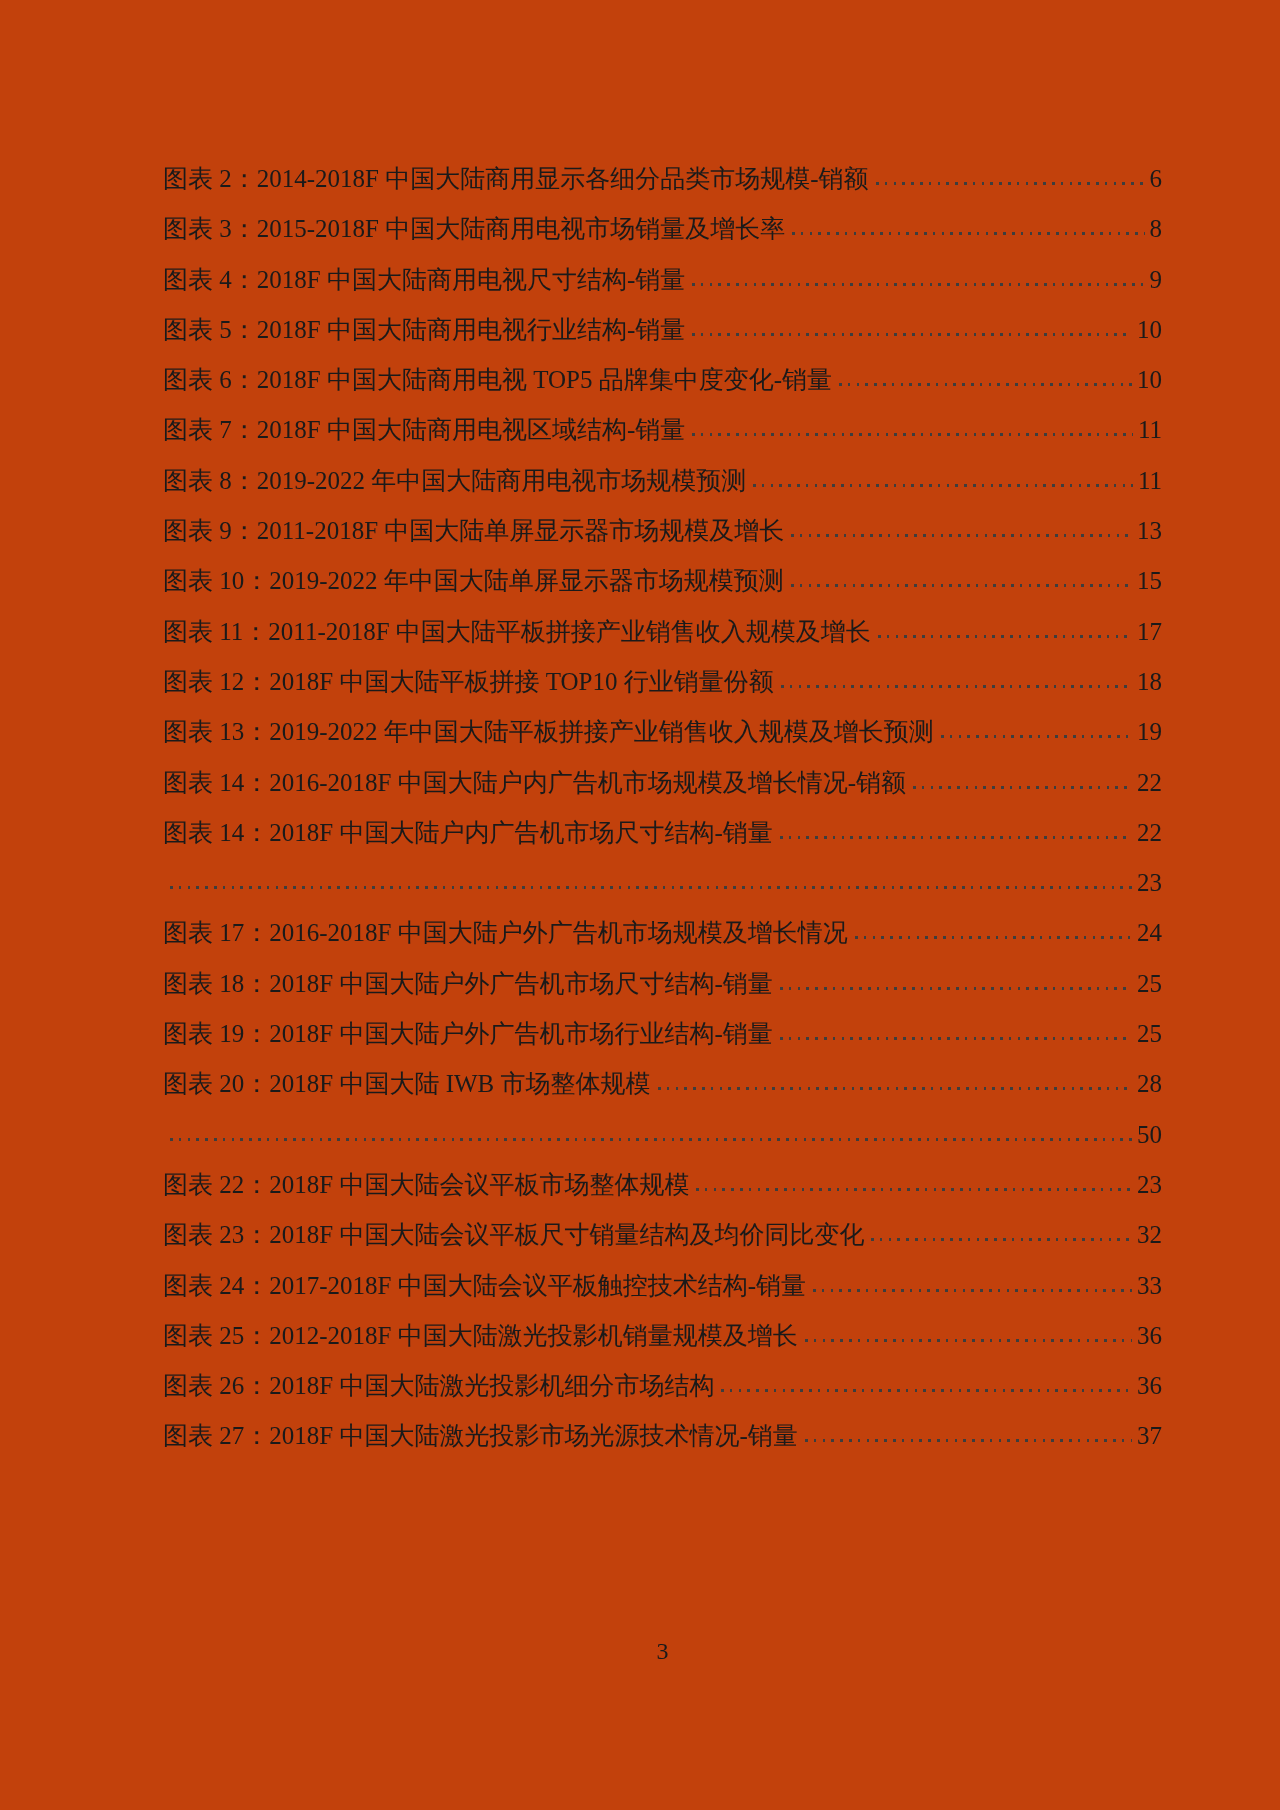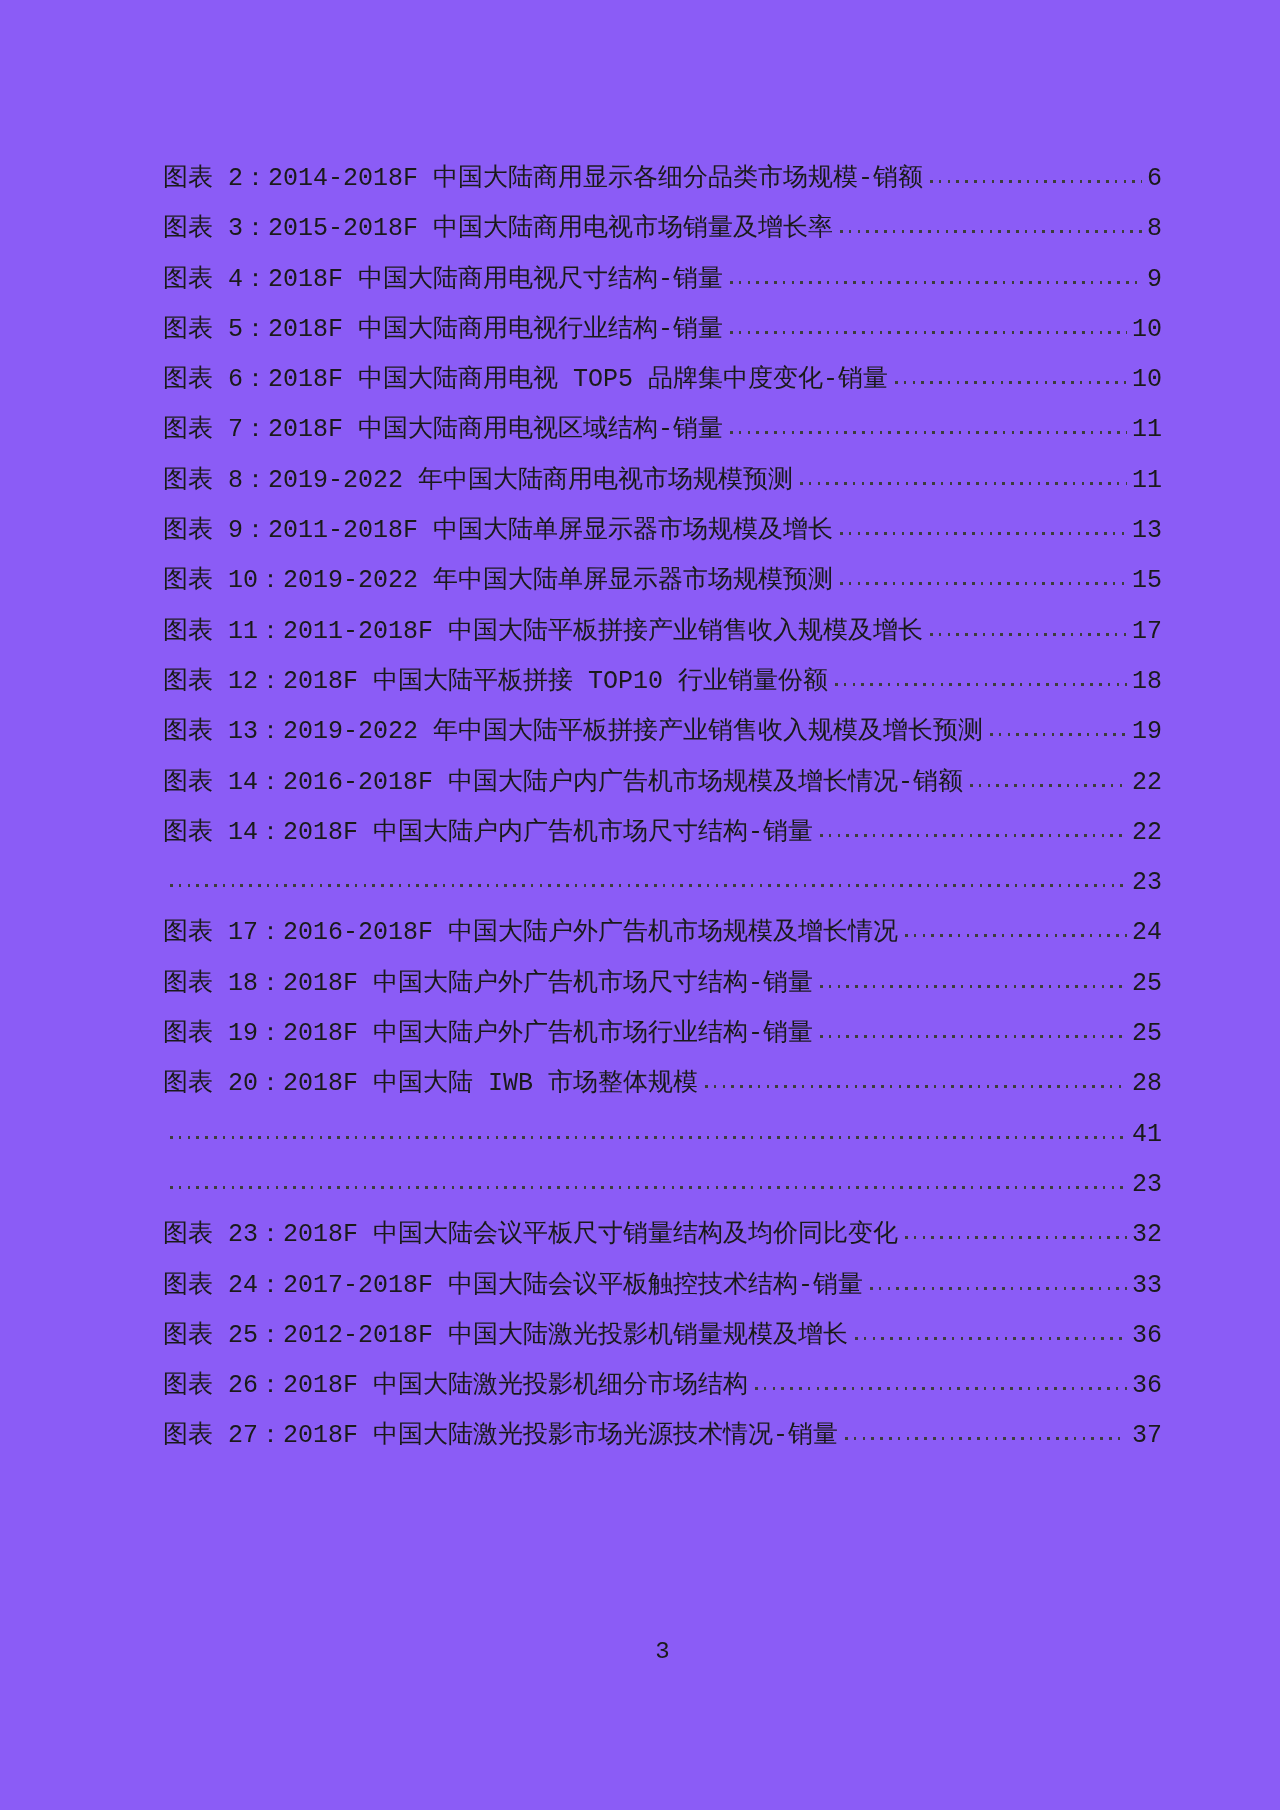--- a/index.html
+++ b/index.html
@@ -4,23 +4,23 @@
 <style>
   html, body {
     margin: 0;
     padding: 0;
     background: #ffffff;
   }
   .page {
     position: relative;
     width: 1280px;
     height: 1810px;
-    background: #8b5cf6;
+    background: #c2410c;
     overflow: hidden;
-    font-family: Liberation Mono, monospace;
+    font-family: Liberation Serif, serif;
     color: #1a1a1a;
   }
   .toc {
     position: absolute;
     top: 154px;
     left: 163px;
     width: 999px;
   }
   .toc-row {
     display: flex;
@@ -172,24 +172,25 @@
     </div>
 
     <div class="toc-row">
       <span class="toc-label">图表 20：2018F 中国大陆 IWB 市场整体规模</span>
       <span class="toc-leader"></span>
       <span class="toc-page">28</span>
     </div>
 
     <div class="toc-row">
       <span class="toc-leader"></span>
-      <span class="toc-page">41</span>
-    </div>
-
-    <div class="toc-row">
+      <span class="toc-page">50</span>
+    </div>
+
+    <div class="toc-row">
+      <span class="toc-label">图表 22：2018F 中国大陆会议平板市场整体规模</span>
       <span class="toc-leader"></span>
       <span class="toc-page">23</span>
     </div>
 
     <div class="toc-row">
       <span class="toc-label">图表 23：2018F 中国大陆会议平板尺寸销量结构及均价同比变化</span>
       <span class="toc-leader"></span>
       <span class="toc-page">32</span>
     </div>
 

